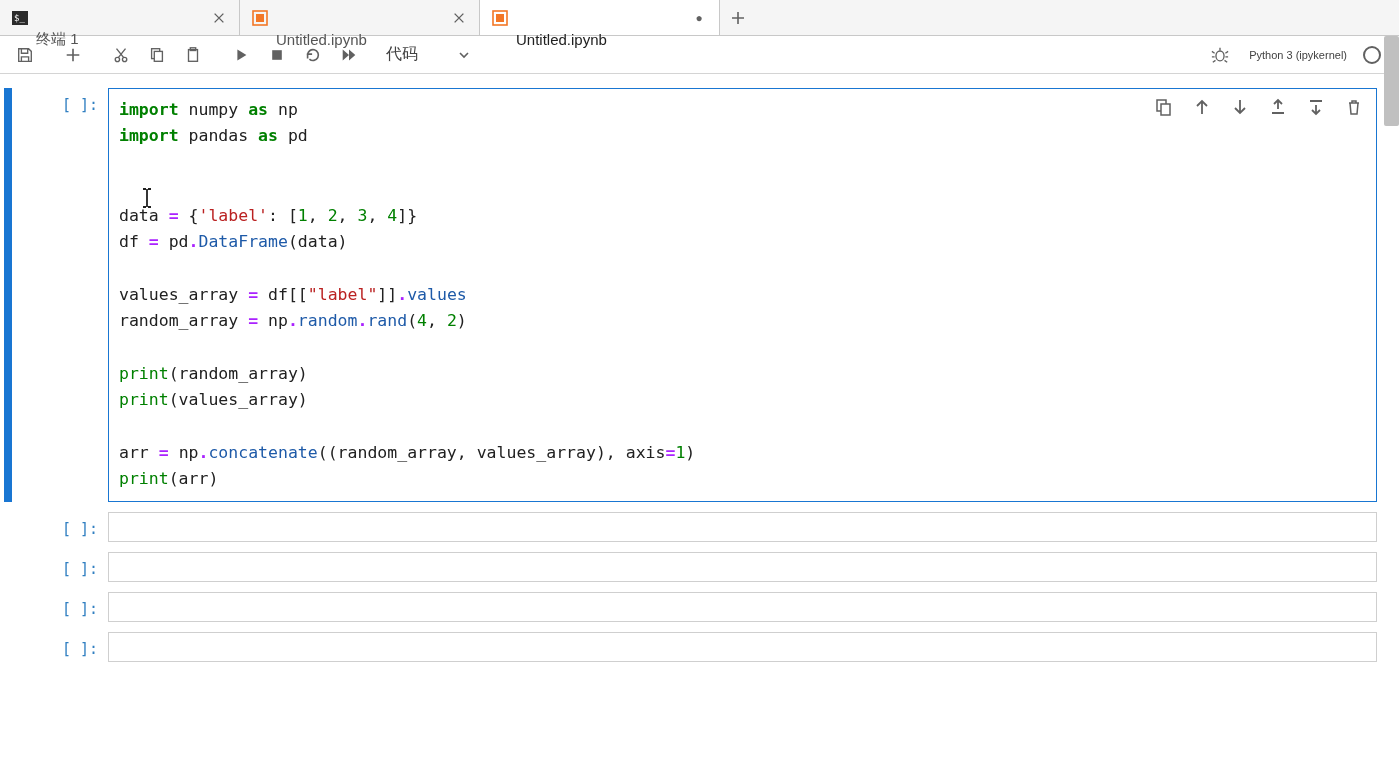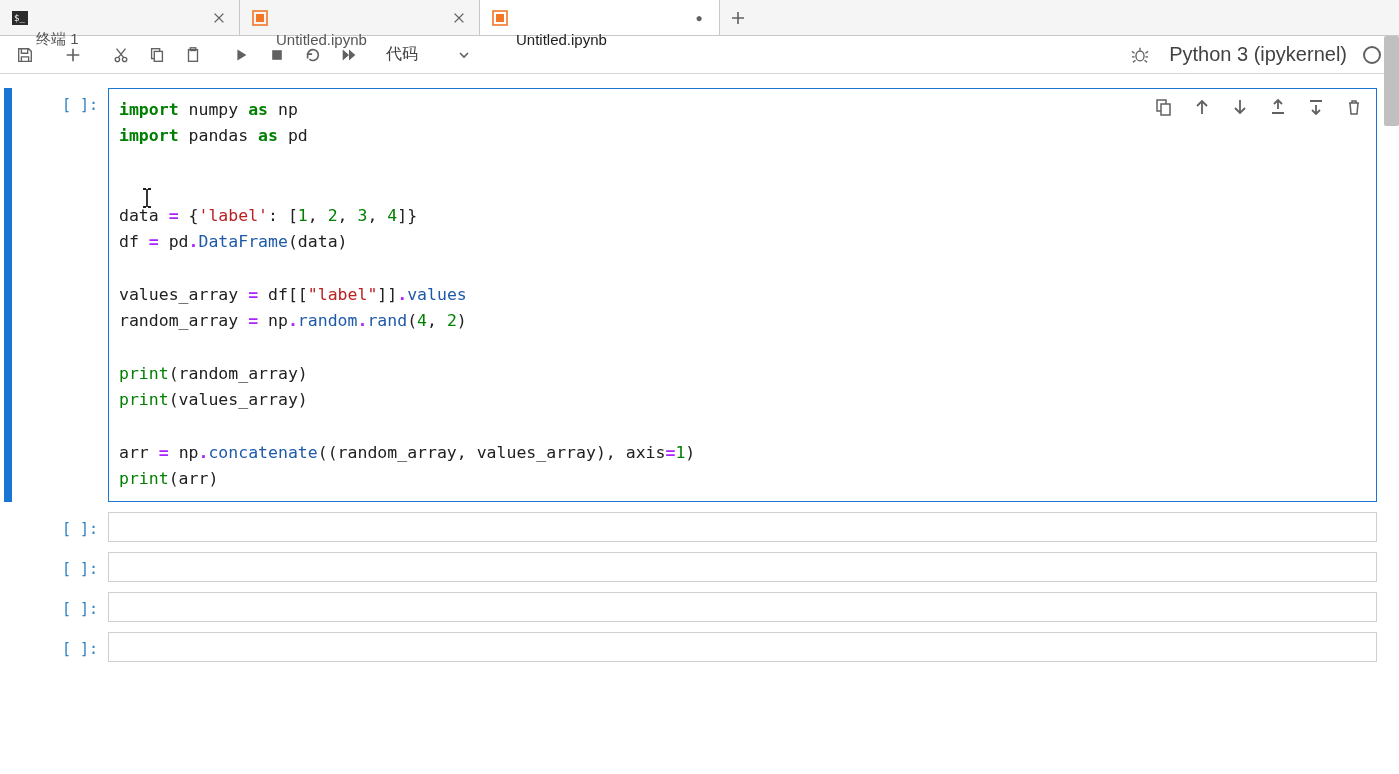--- a/index.html
+++ b/index.html
@@ -71,21 +71,21 @@
 .tb-sep { width: 10px; }
 .celltype {
   display:flex; align-items:center; gap:40px;
   padding: 0 12px 0 14px;
   font-size: 16px; color:#424242;
   cursor:pointer;
   margin-left: 4px;
 }
 .tb-spacer { flex:1; }
 .kernel-label {
-  font-size: 20px; color:#424242; padding: 0 10px; cursor:pointer;
+  font-size: 11px; color:#424242; padding: 0 10px; cursor:pointer;
 }
 .kernel-indicator {
   width: 18px; height:18px; border: 2px solid #616161; border-radius:50%;
   margin: 0 10px 0 4px;
 }
 
 
 .notebook {
   height: calc(774px - 36px - 38px);
   overflow-y: auto;

